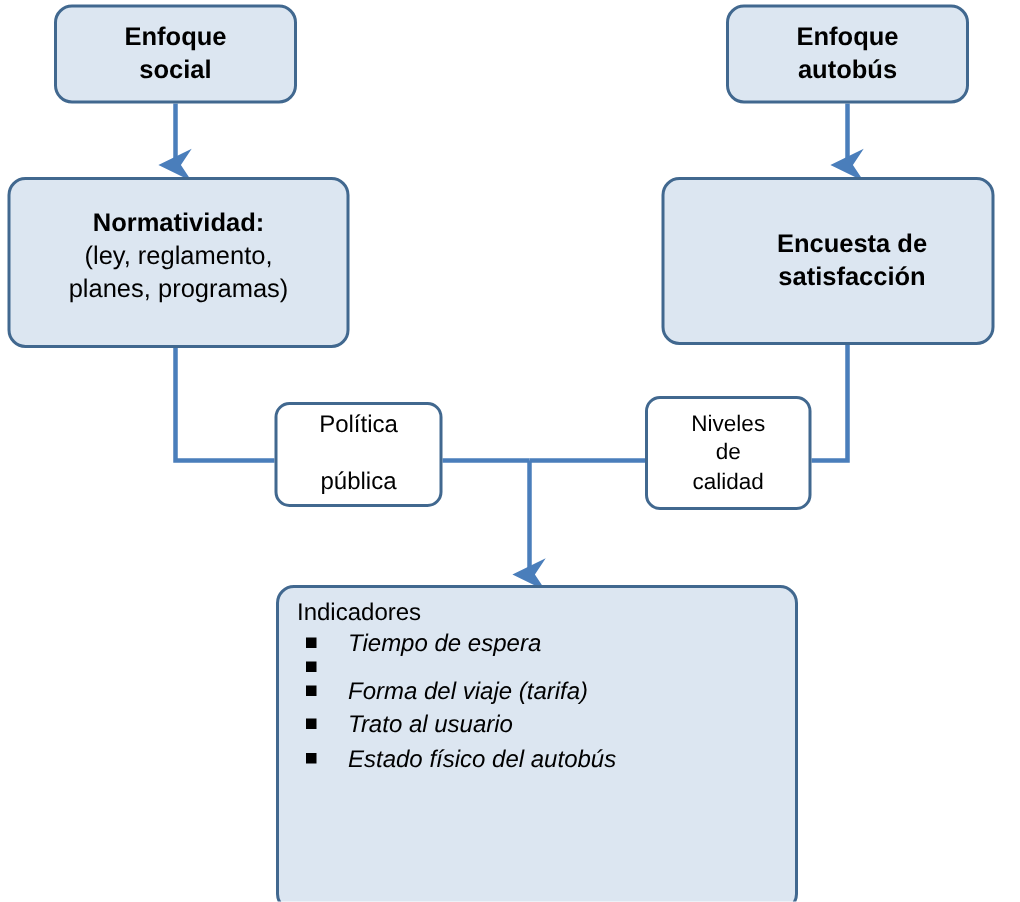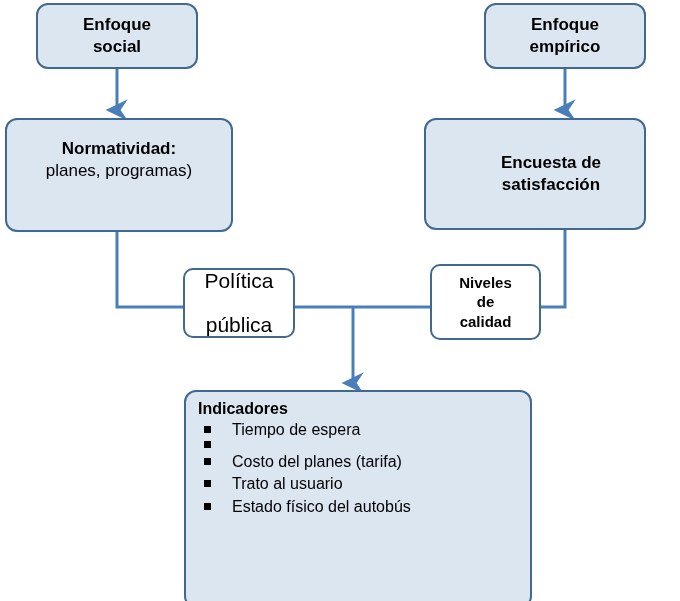--- a/index.html
+++ b/index.html
@@ -62,56 +62,56 @@
   #node-normatividad {
     left: 5px; top: 118px; width: 228px; height: 114px;
     font-size: 17px;
     justify-content: flex-start;
     padding-top: 18px;
   }
   #node-normatividad .title {
     font-weight: bold;
   }
   #node-encuesta {
-    left: 424px; top: 118px; width: 222px; height: 112px;
+    left: 441px; top: 118px; width: 222px; height: 112px;
     font-size: 17px; font-weight: bold; padding-left: 32px;
   }
   #node-politica {
     left: 183px; top: 268px; width: 112px; height: 70px;
-    font-size: 21px;
+    font-size: 16px;
     gap: 17px;
   }
   #node-niveles {
     left: 430px; top: 264px; width: 111px; height: 76px;
     font-size: 15px;
-    font-weight: bold;
   }
   #node-indicadores {
     left: 184px; top: 390px; width: 348px; height: 218px;
     font-size: 16px;
     align-items: flex-start;
     justify-content: flex-start;
     padding: 7px 0 0 12px;
     text-align: left;
   }
   #node-indicadores .heading {
-    font-weight: bold;
+    font-weight: normal;
     font-size: 16px;
     margin-bottom: 1px;
   }
   #node-indicadores ul {
     list-style: none;
     margin: 0;
     padding: 0;
   }
   #node-indicadores li {
     display: flex;
     align-items: baseline;
     margin: 0 0 2px 0;
     white-space: nowrap;
+    font-style: italic;
   }
   #node-indicadores li .bullet {
     width: 7px;
     height: 7px;
     background: #000000;
     display: inline-block;
     margin-right: 21px;
     margin-left: 6px;
     flex: none;
     position: relative;
@@ -159,25 +159,26 @@
     </g>
   </svg>
 
   <div class="node filled" id="node-enfoque-social">
     <span class="line">Enfoque</span>
     <span class="line">social</span>
   </div>
 
   <div class="node filled" id="node-enfoque-empirico">
     <span class="line">Enfoque</span>
-    <span class="line">empírico</span>
+    <span class="line">autobús</span>
   </div>
 
   <div class="node filled" id="node-normatividad">
     <span class="line title">Normatividad:</span>
+    <span class="line">(ley, reglamento,</span>
     <span class="line">planes, programas)</span>
   </div>
 
   <div class="node filled" id="node-encuesta">
     <span class="line">Encuesta de</span>
     <span class="line">satisfacción</span>
   </div>
 
   <div class="node plain" id="node-politica">
     <span class="line">Política</span>
@@ -195,21 +196,21 @@
     <ul>
       <li>
         <span class="bullet"></span>
         <span>Tiempo de espera</span>
       </li>
       <li>
         <span class="bullet"></span>
       </li>
       <li>
         <span class="bullet"></span>
-        <span>Costo del planes (tarifa)</span>
+        <span>Forma del viaje (tarifa)</span>
       </li>
       <li>
         <span class="bullet"></span>
         <span>Trato al usuario</span>
       </li>
       <li>
         <span class="bullet"></span>
         <span>Estado físico del autobús</span>
       </li>
     </ul>

